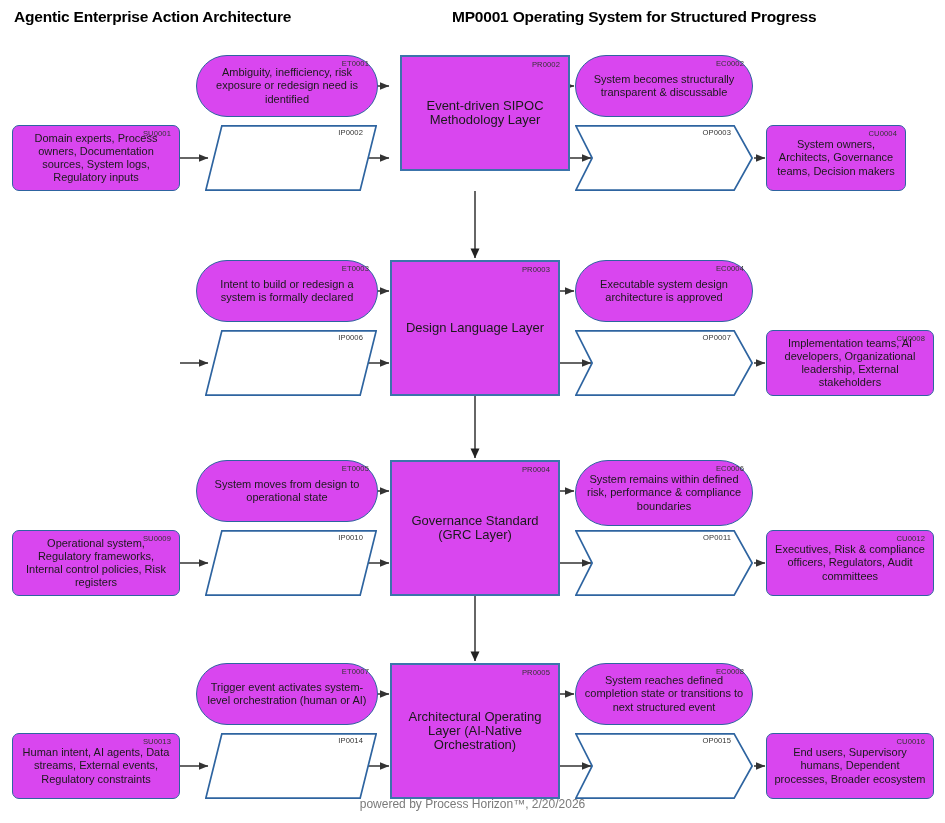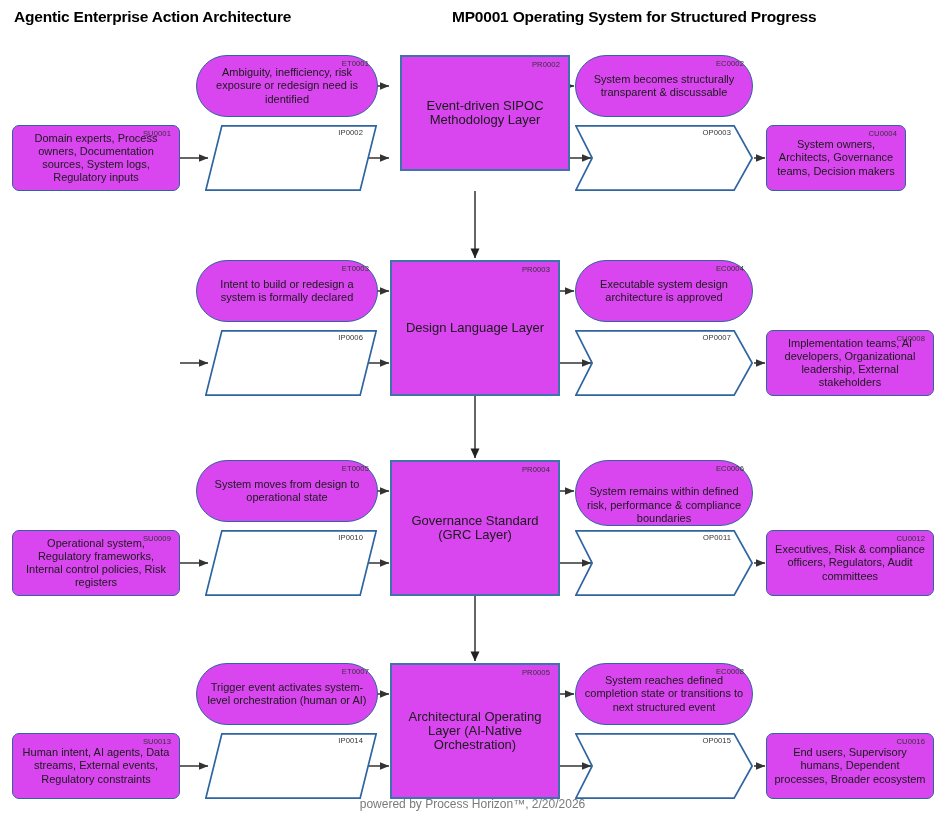--- a/index.html
+++ b/index.html
@@ -250,21 +250,21 @@
       <svg width="172" height="66" viewBox="0 0 172 66" class="shape">
         <path d="M16.85,0.85 L171.15,0.85 L155.15,65.15 L0.85,65.15 Z" fill="#ffffff" stroke="#2E64A0" stroke-width="1.7" stroke-linejoin="miter"></path>
       </svg>
       <div class="code">IP0010</div>
       <div class="body">Event logs, Performance data, Control thresholds, Compliance requirements</div>
     </div>
     <div class="node n-process" style="left: 390px; top: 460px; width: 170px; height: 136px;">
       <div class="code">PR0004</div>
       <div class="body">Governance Standard (GRC Layer)</div>
     </div>
-    <div class="node n-event" style="left: 575px; top: 460px; width: 178px; height: 66px; align-items: flex-end;">
+    <div class="node n-event" style="left: 575px; top: 460px; width: 178px; height: 66px;">
       <div class="code">EC0006</div>
       <div class="body">System remains within defined risk, performance &amp; compliance boundaries</div>
     </div>
     <div class="node n-output" style="left: 575px; top: 530px; width: 178px; height: 66px;">
       <svg width="178" height="66" viewBox="0 0 178 66" class="shape">
         <path d="M0.85,0.85 L159.15,0.85 L177.15,33 L159.15,65.15 L0.85,65.15 L17.15,33 Z" fill="#ffffff" stroke="#2E64A0" stroke-width="1.7" stroke-linejoin="miter"></path>
       </svg>
       <div class="code">OP0011</div>
       <div class="body">Risk exposure visibility, Compliance assurance, Performance variance reps, Control effectiveness</div>
     </div>

